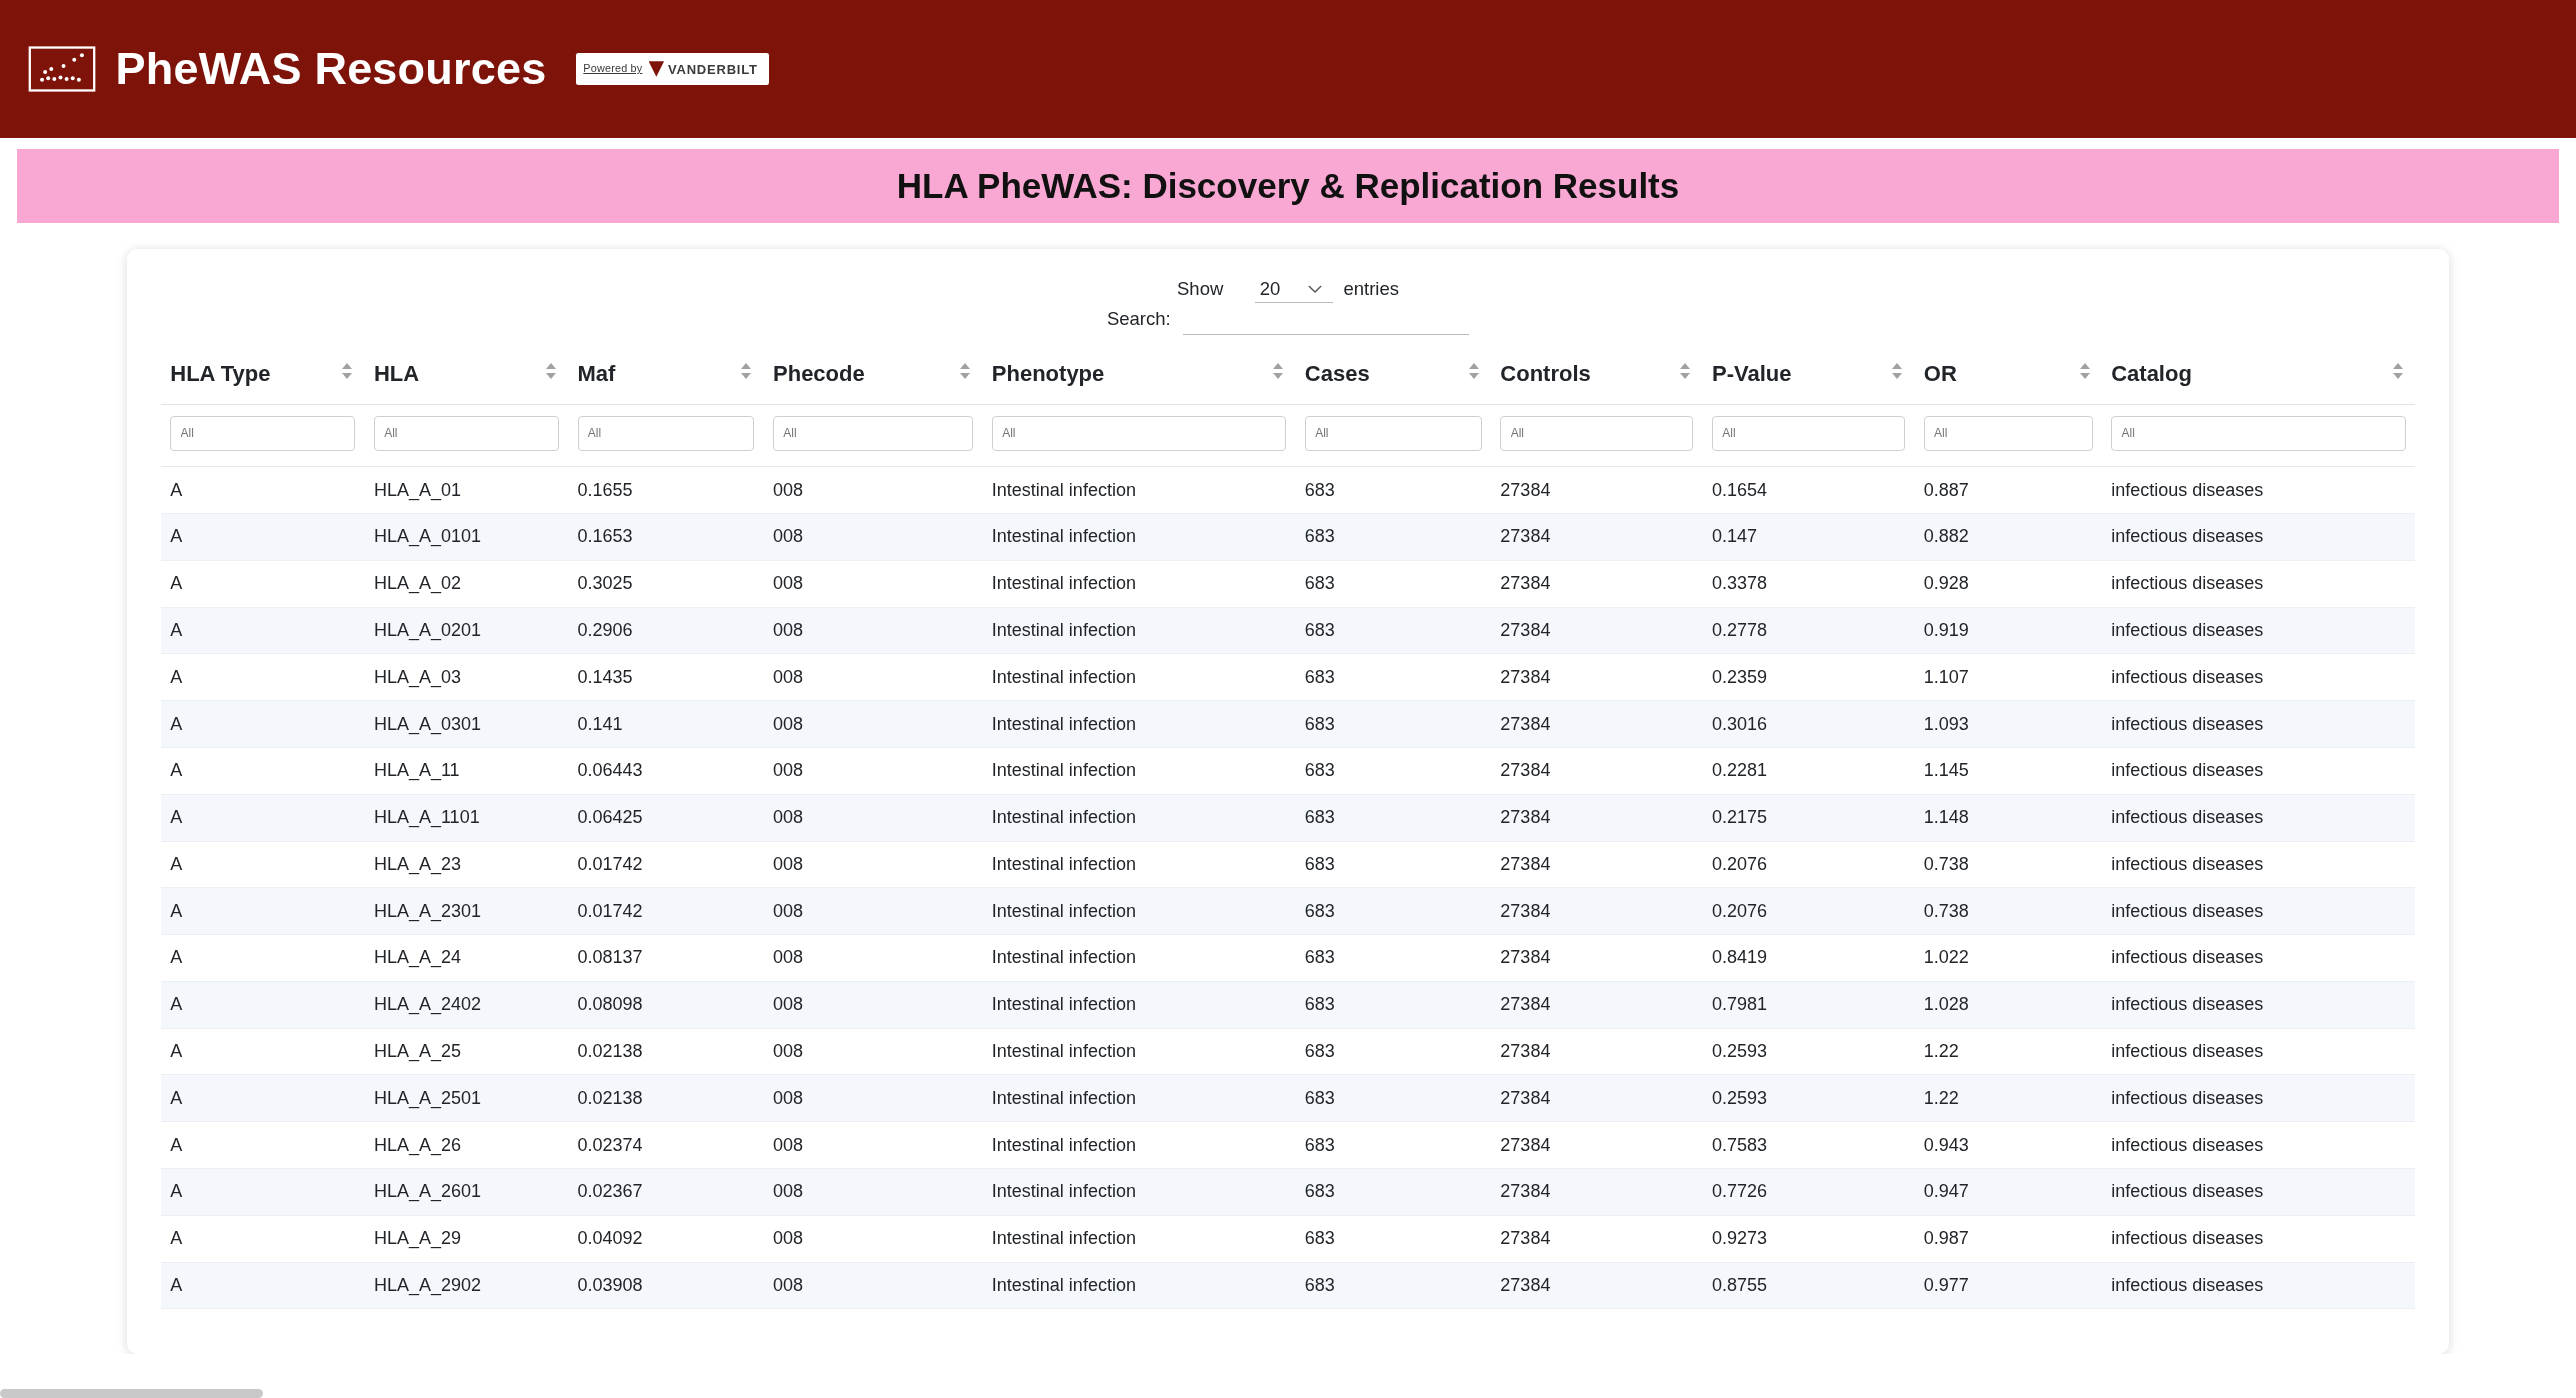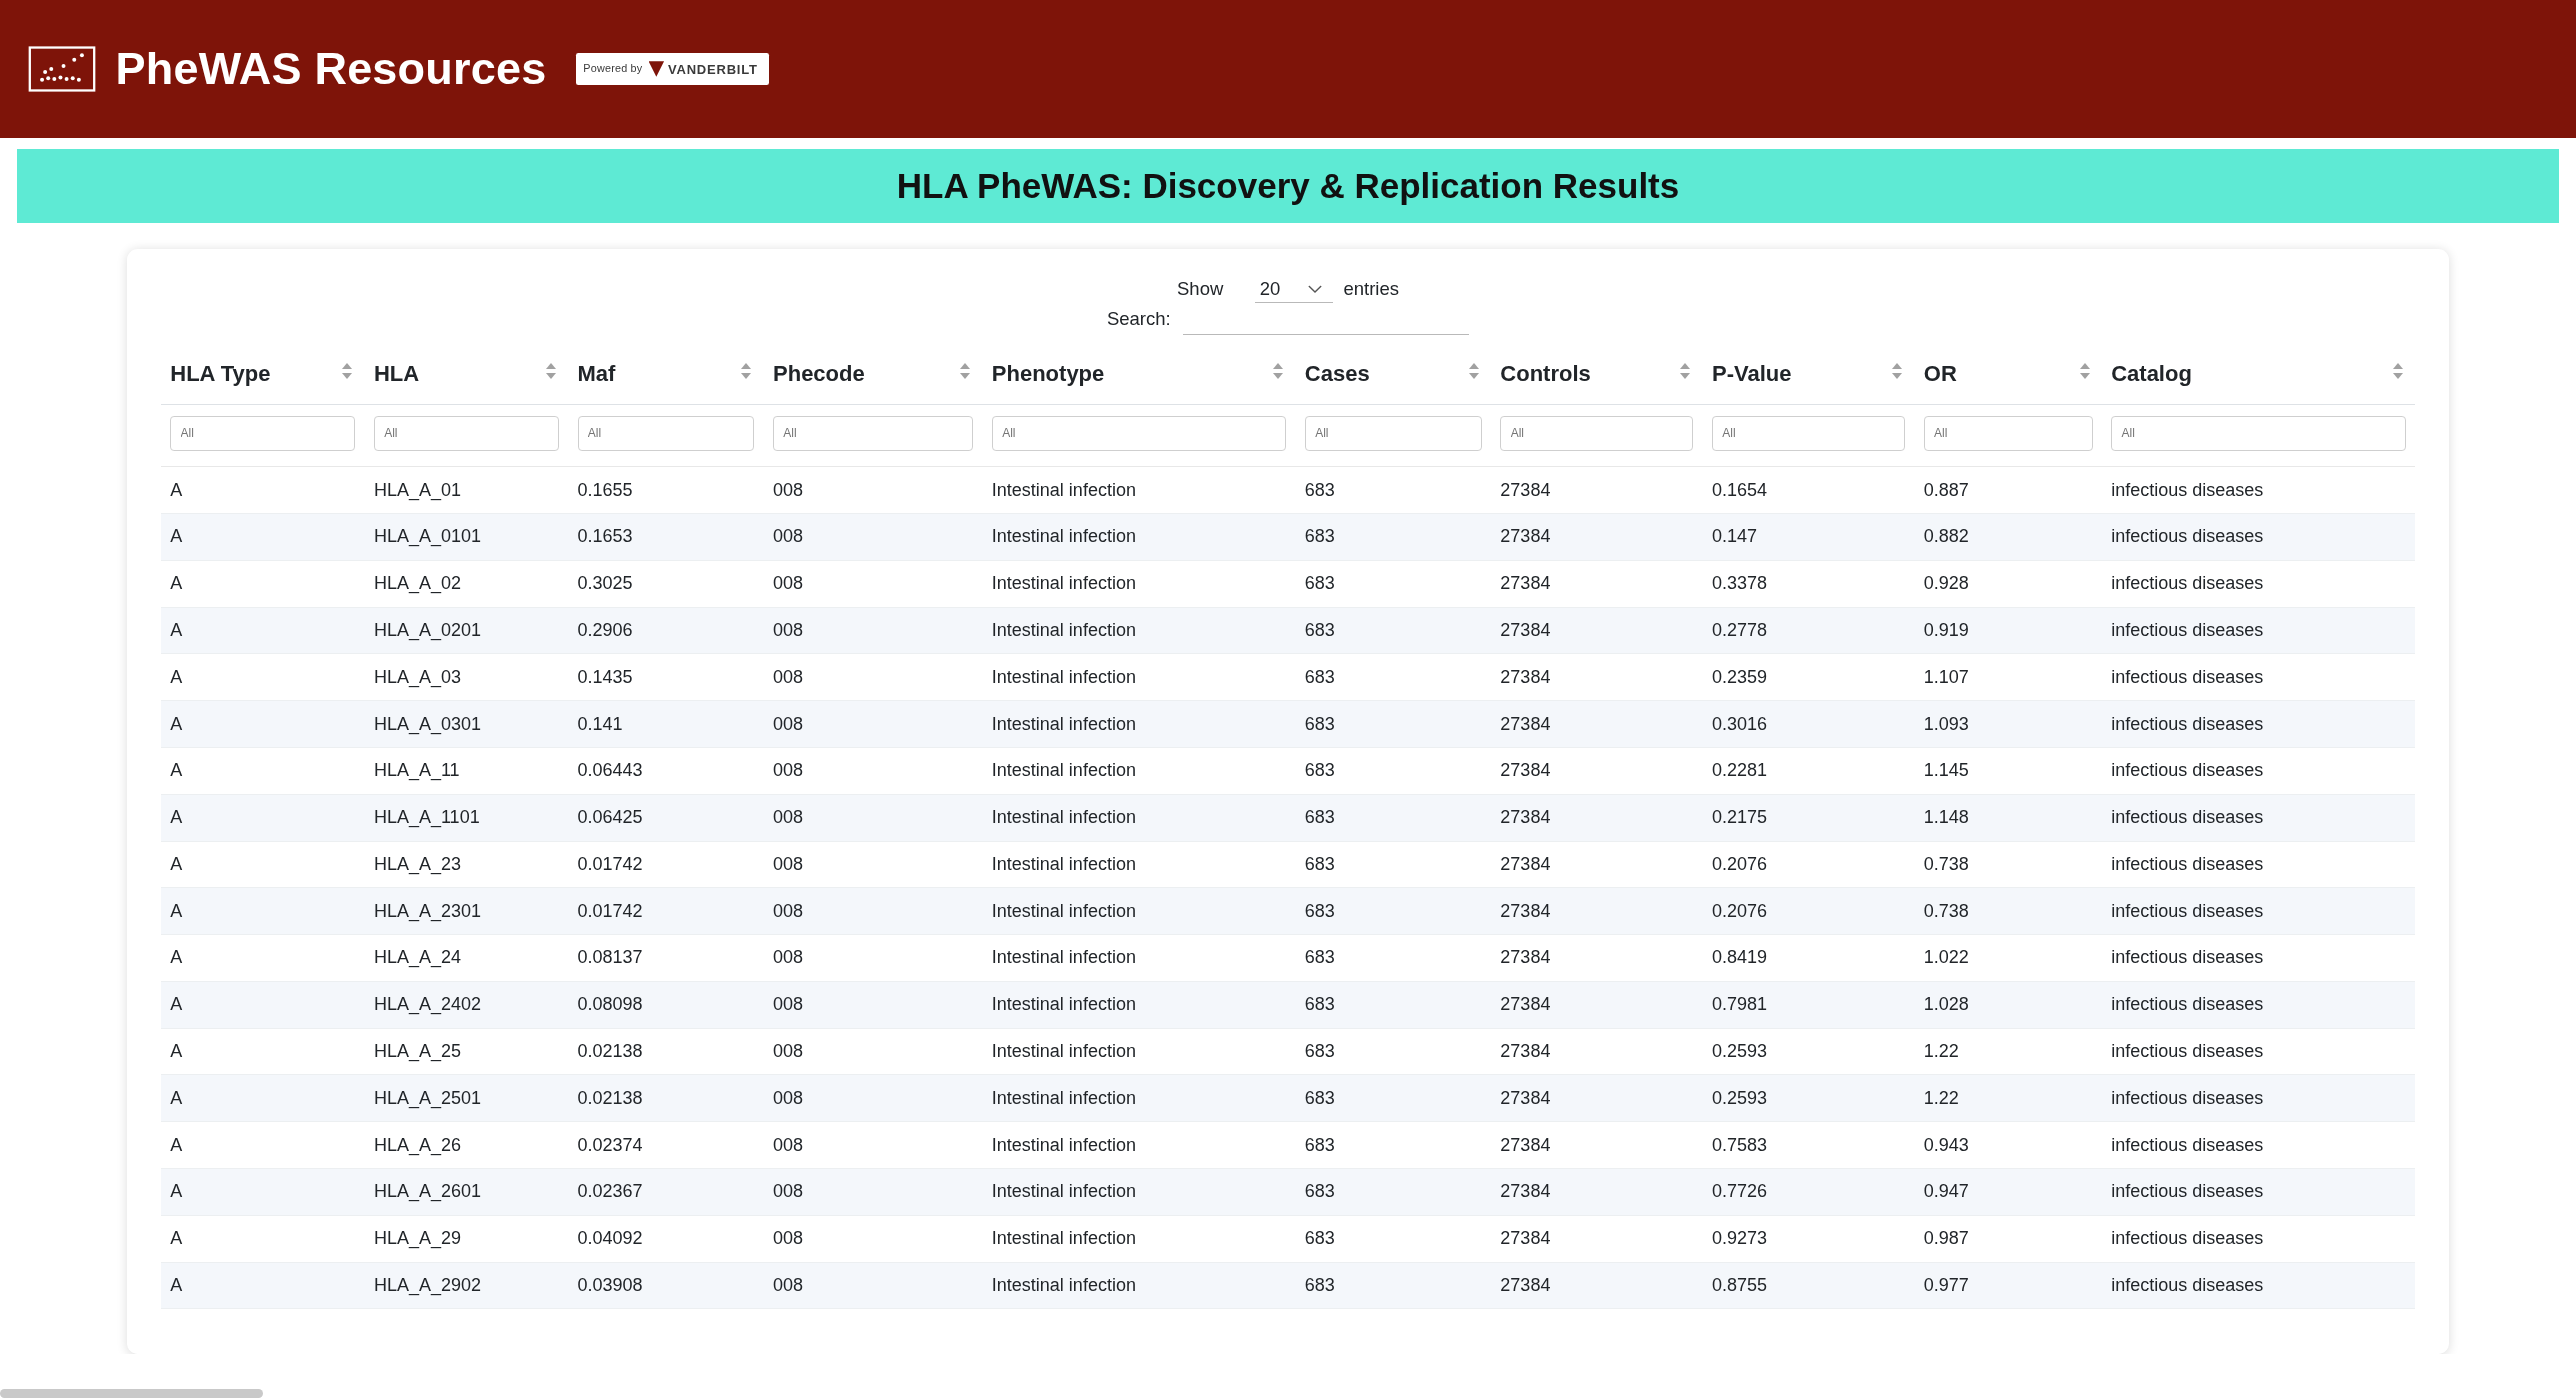--- a/index.html
+++ b/index.html
@@ -43,20 +43,21 @@
     display: flex;
     align-items: center;
     gap: 6.2px;
     height: 32px;
   }
   .powered-label {
     font-size: 10.8px;
     color: #3a3a3a;
     line-height: 1.05;
     letter-spacing: 0.2px;
+    text-decoration: underline;
   }
   .powered-vu {
     display: flex; align-items: center; gap: 3.9px;
   }
   .vu-mark {
     width: 15.5px; height: 15.5px;
     background: #7e1409;
     clip-path: polygon(0 0, 100% 0, 50% 100%);
   }
   .powered-vu-text {
@@ -82,21 +83,21 @@
   }
   .nav-link.active {
     color: #ffffff;
     border: 0.8px solid #c98a82;
     padding: 7.7px 12.4px;
   }
 
   
   .title-band {
     margin: 10.8px 17px 0 17px;
-    background: #5eead4;
+    background: #f9a8d4;
     height: 74px;
     display: flex;
     align-items: center;
     justify-content: center;
   }
   .page-title {
     font-size: 35px;
     font-weight: bold;
     color: #111111;
   }

